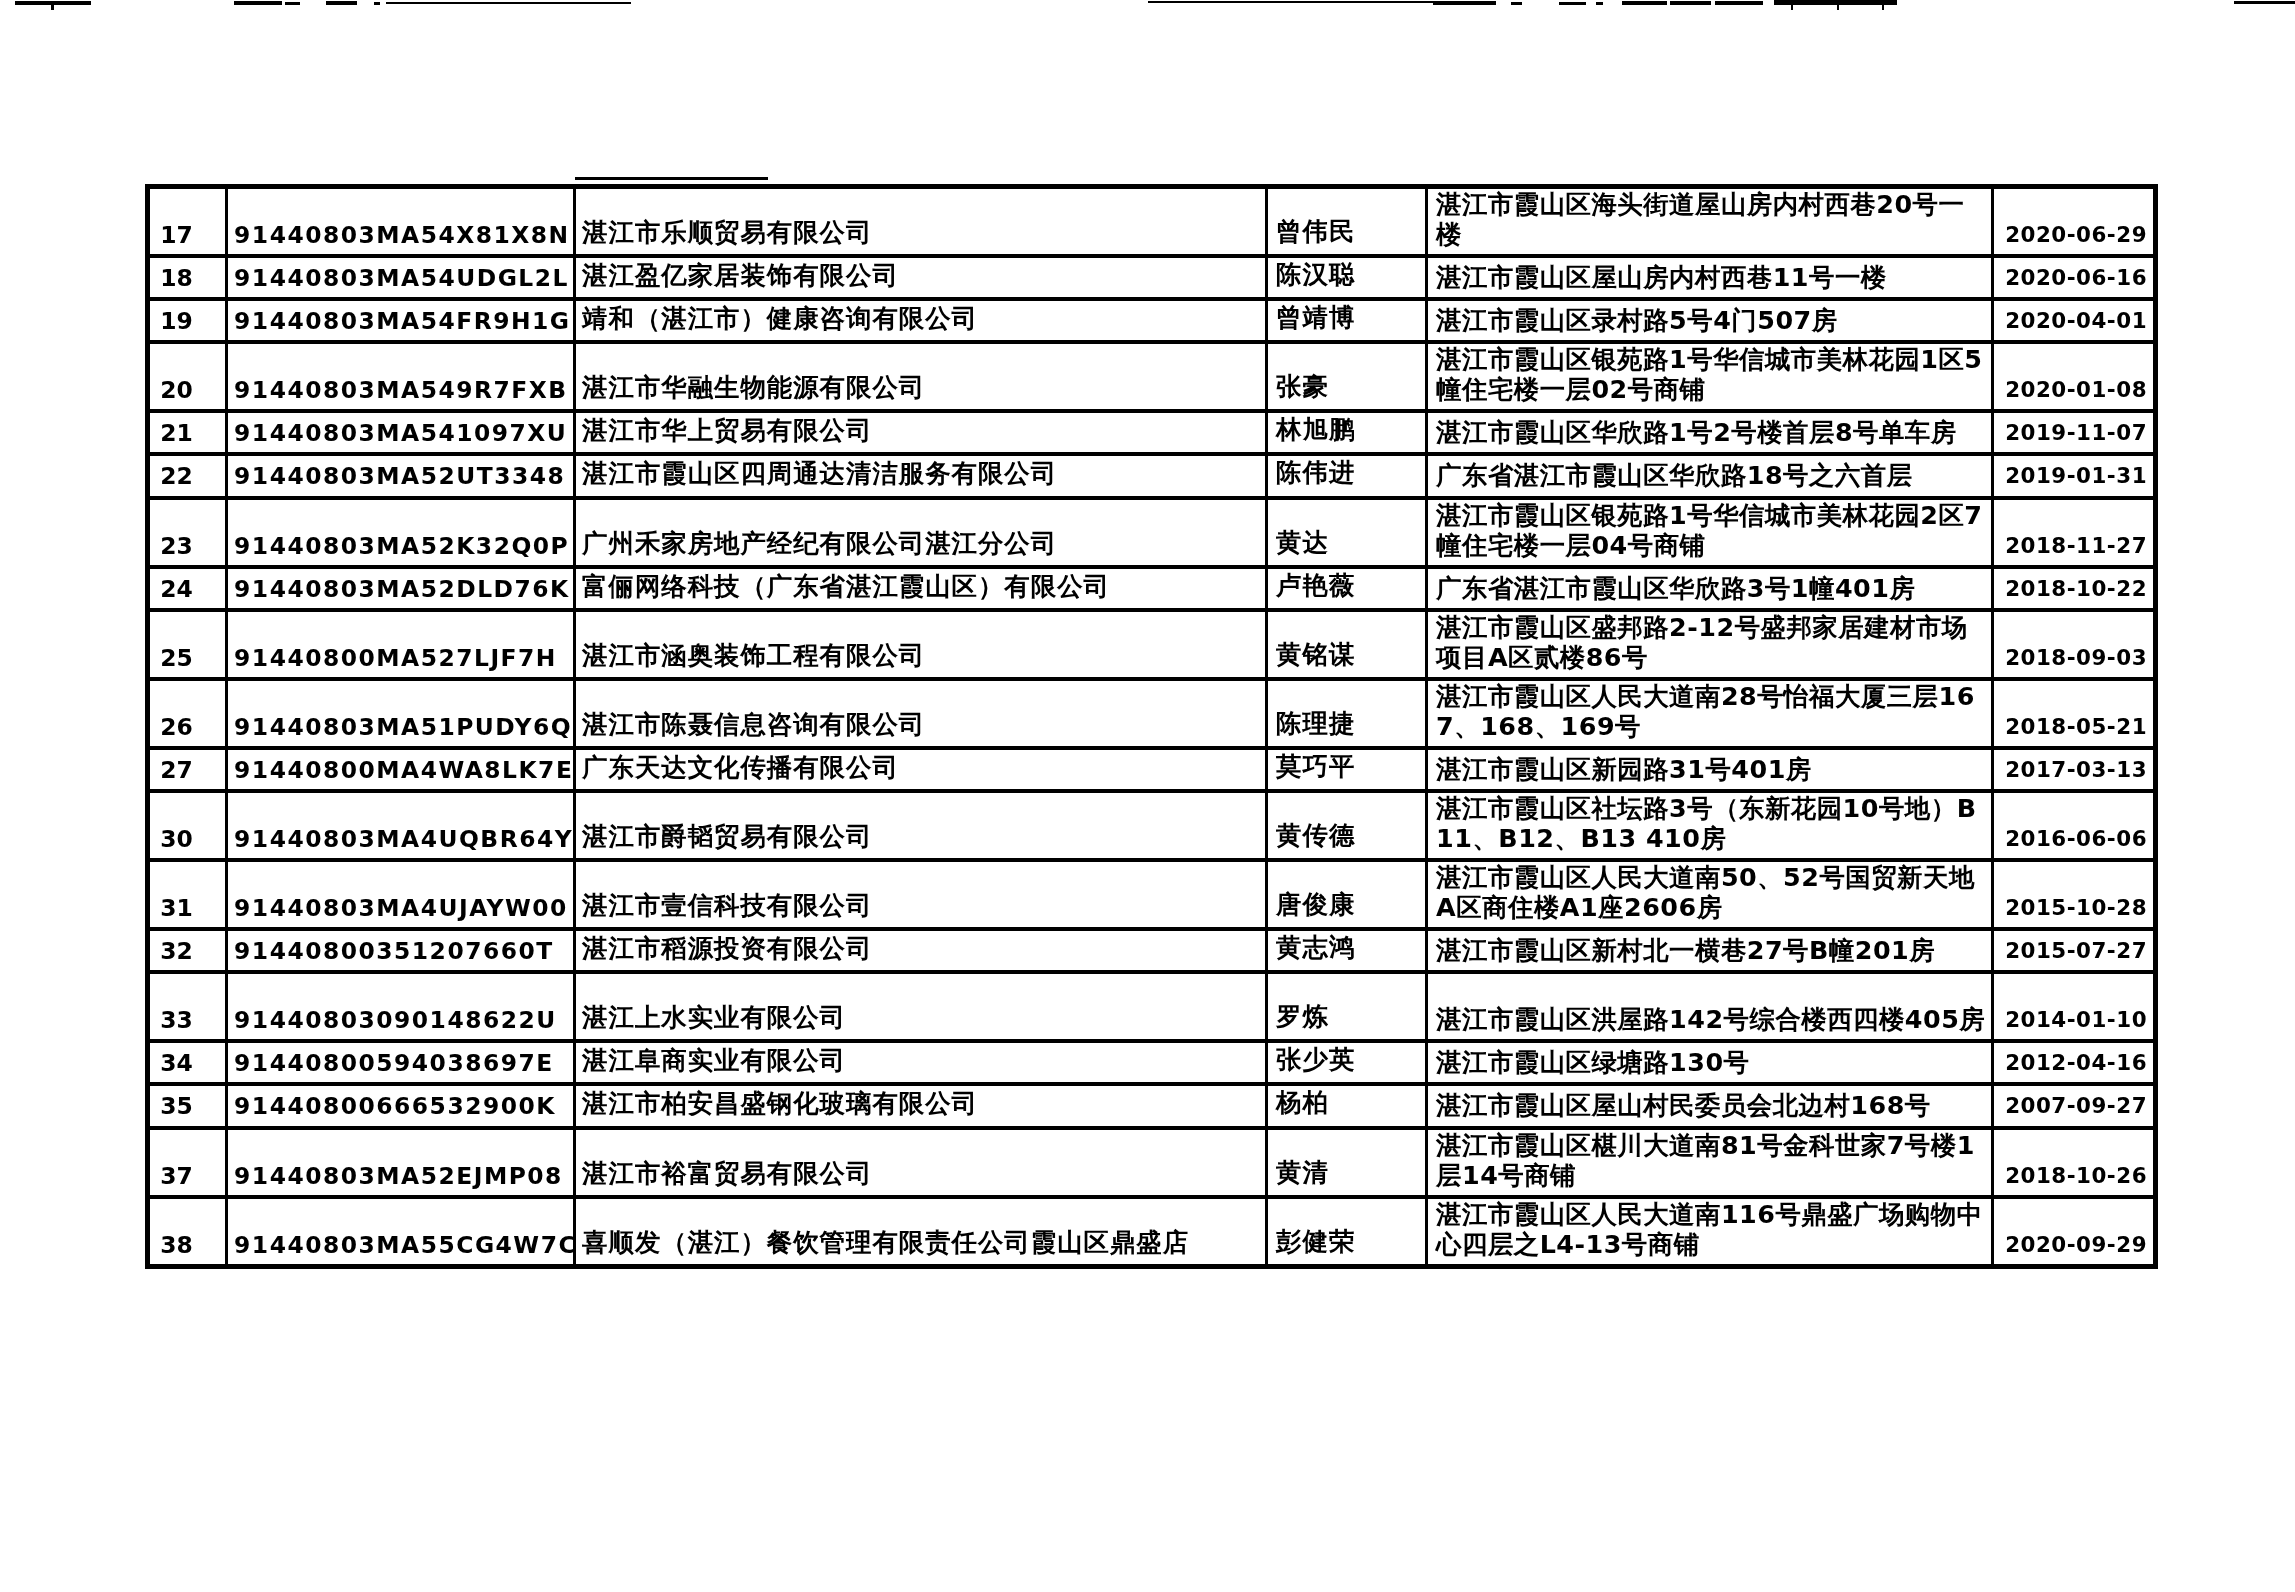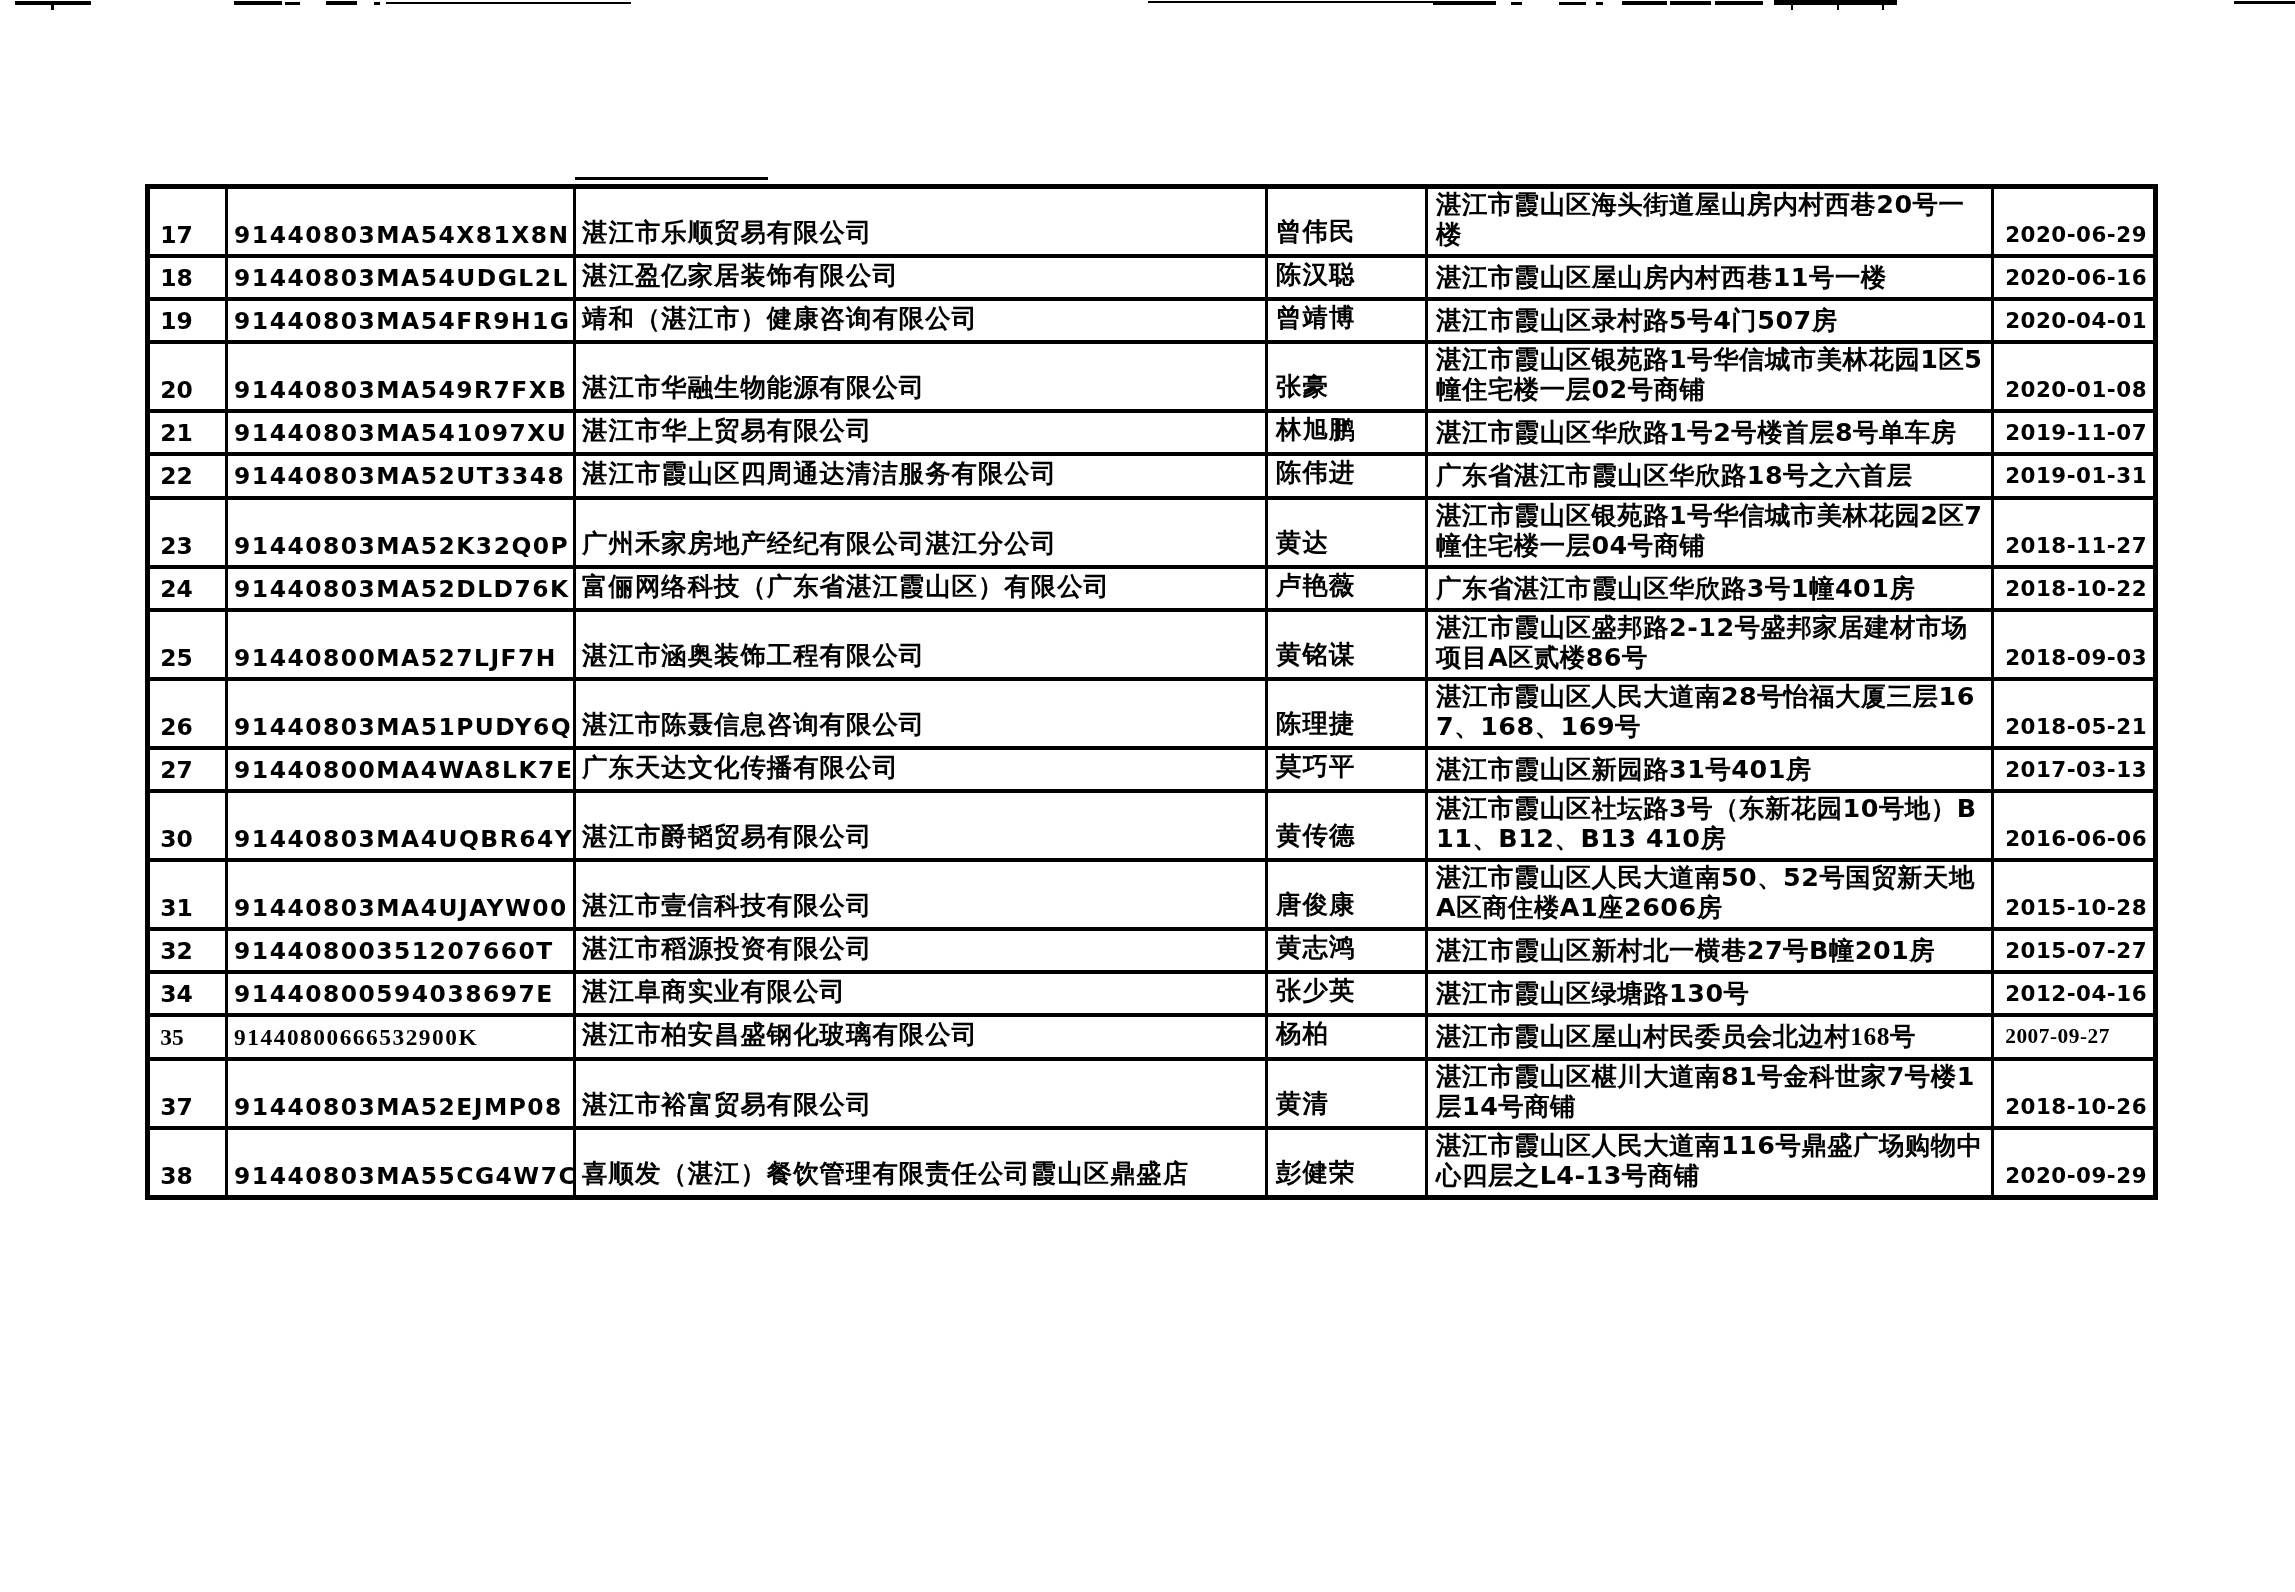--- a/index.html
+++ b/index.html
@@ -222,29 +222,37 @@
         <td class="col-date">2015-10-28</td>
       </tr>
       <tr style="height: 35px;">
         <td class="col-no">32</td>
         <td class="col-code">91440800351207660T</td>
         <td class="col-company">湛江市稻源投资有限公司</td>
         <td class="col-person">黄志鸿</td>
         <td class="col-address">湛江市霞山区新村北一横巷27号B幢201房</td>
         <td class="col-date">2015-07-27</td>
       </tr>
+      <tr style="height: 69px;">
+        <td class="col-no">33</td>
+        <td class="col-code">91440803090148622U</td>
+        <td class="col-company">湛江上水实业有限公司</td>
+        <td class="col-person">罗炼</td>
+        <td class="col-address">湛江市霞山区洪屋路142号综合楼西四楼405房</td>
+        <td class="col-date">2014-01-10</td>
+      </tr>
       <tr style="height: 36px;">
         <td class="col-no">34</td>
         <td class="col-code">91440800594038697E</td>
         <td class="col-company">湛江阜商实业有限公司</td>
         <td class="col-person">张少英</td>
         <td class="col-address">湛江市霞山区绿塘路130号</td>
         <td class="col-date">2012-04-16</td>
       </tr>
-      <tr style="height: 34px; font-family: Liberation Serif, serif;">
+      <tr style="height: 34px;">
         <td class="col-no">35</td>
         <td class="col-code">91440800666532900K</td>
         <td class="col-company">湛江市柏安昌盛钢化玻璃有限公司</td>
         <td class="col-person">杨柏</td>
         <td class="col-address">湛江市霞山区屋山村民委员会北边村168号</td>
         <td class="col-date">2007-09-27</td>
       </tr>
       <tr style="height: 68px;">
         <td class="col-no">37</td>
         <td class="col-code">91440803MA52EJMP08</td>

